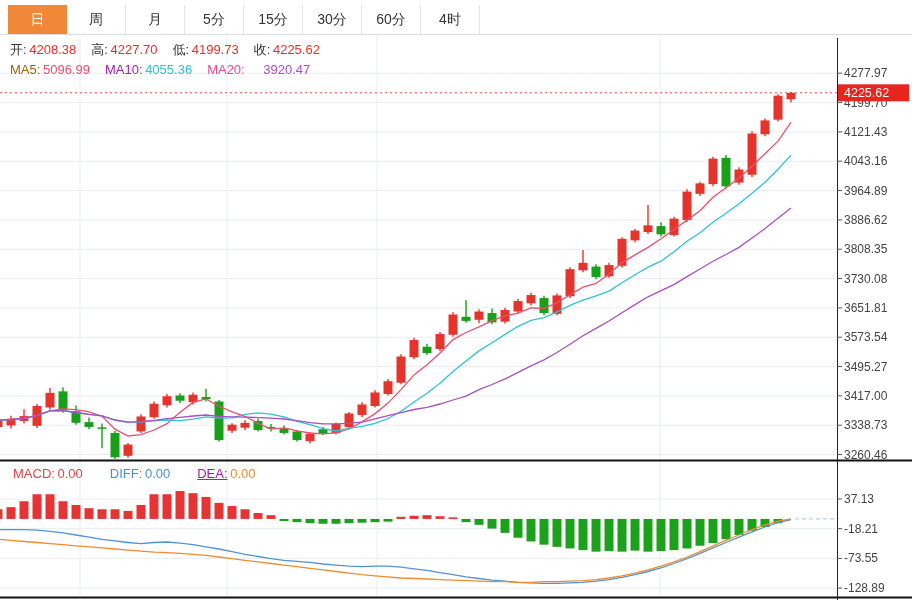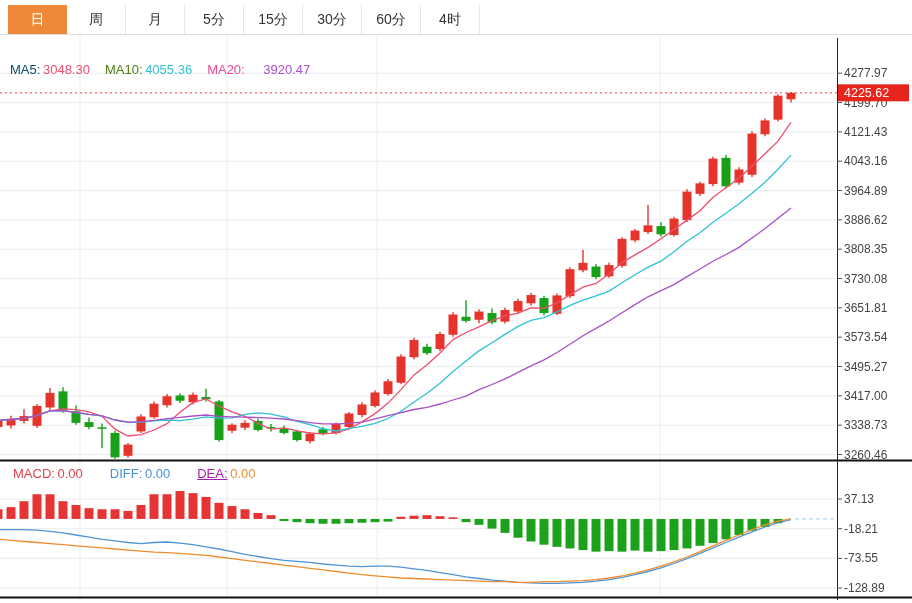--- a/index.html
+++ b/index.html
@@ -296,23 +296,29 @@
   <div class="tabbar" id="tabbar">
       <div class="tab first active">日</div>
       <div class="tab">周</div>
       <div class="tab">月</div>
       <div class="tab">5分</div>
       <div class="tab">15分</div>
       <div class="tab">30分</div>
       <div class="tab">60分</div>
       <div class="tab">4时</div>
     </div>
+  <div class="legend-row" id="ohlc-row">
+      <span class="item"><span class="lg-label">开:</span><span style="color: rgb(229, 48, 44);"> 4208.38</span></span>
+      <span class="item"><span class="lg-label">高:</span><span style="color: rgb(229, 48, 44);"> 4227.70</span></span>
+      <span class="item"><span class="lg-label">低:</span><span style="color: rgb(229, 48, 44);"> 4199.73</span></span>
+      <span class="item"><span class="lg-label">收:</span><span style="color: rgb(229, 48, 44);"> 4225.62</span></span>
+    </div>
   <div class="legend-row" id="ma-row">
-      <span class="item"><span class="lg-label" style="color: #0c4a6e;">MA5:</span><span style="color: rgb(237, 79, 109);"> 3048.30</span></span>
-      <span class="item"><span class="lg-label" style="color: #4d7c0f; margin-top: 8px;">MA10:</span><span style="color: rgb(47, 195, 212);"> 4055.36</span></span>
+      <span class="item"><span class="lg-label" style="color: #a16207;">MA5:</span><span style="color: rgb(237, 79, 109);"> 5096.99</span></span>
+      <span class="item"><span class="lg-label" style="color: #a21caf; margin-top: 8px;">MA10:</span><span style="color: rgb(47, 195, 212);"> 4055.36</span></span>
       <span class="item"><span class="lg-label" style="color: #ec4899;">MA20:</span><span style="color: rgb(169, 79, 198); margin-left: 16px;"> 3920.47</span></span>
     </div>
   <div class="legend-row" id="macd-row">
       <span class="item"><span class="lg-label" style="color: rgb(224, 67, 77);">MACD:</span><span style="color: rgb(224, 67, 77);"> 0.00</span></span>
       <span class="item"><span class="lg-label" style="color: rgb(74, 144, 213);">DIFF:</span><span style="color: rgb(74, 144, 213);"> 0.00</span></span>
       <span class="item"><span class="lg-label" style="color: #a21caf; text-decoration: underline;">DEA:</span><span style="color: rgb(238, 141, 47);"> 0.00</span></span>
     </div>
 </div>
 
 </body></html>

